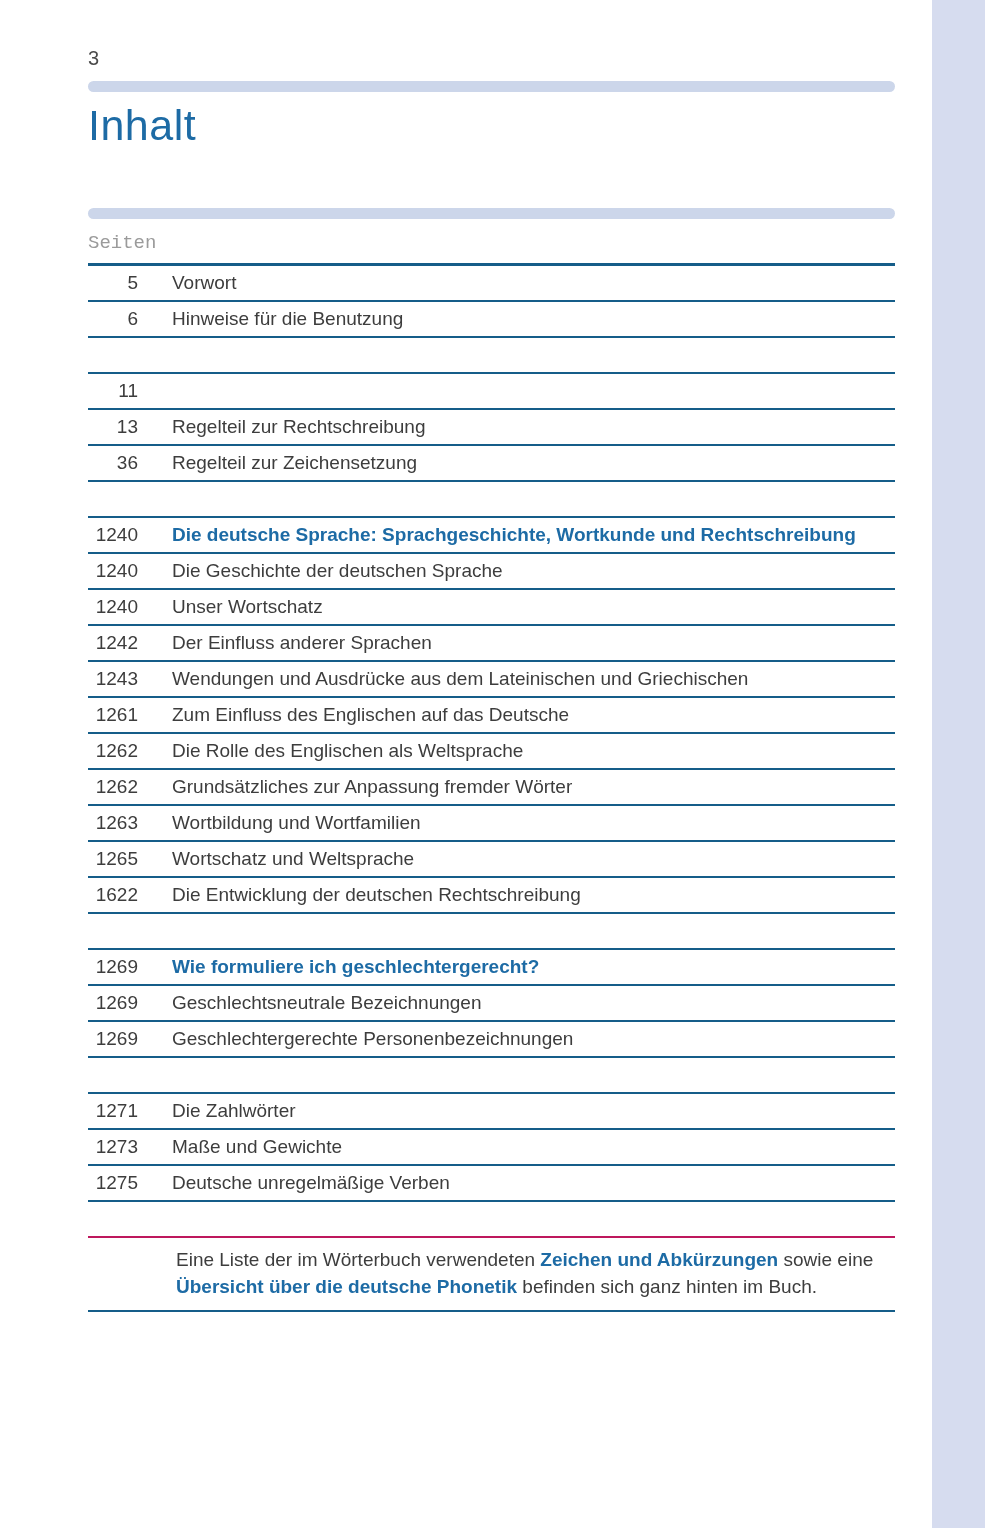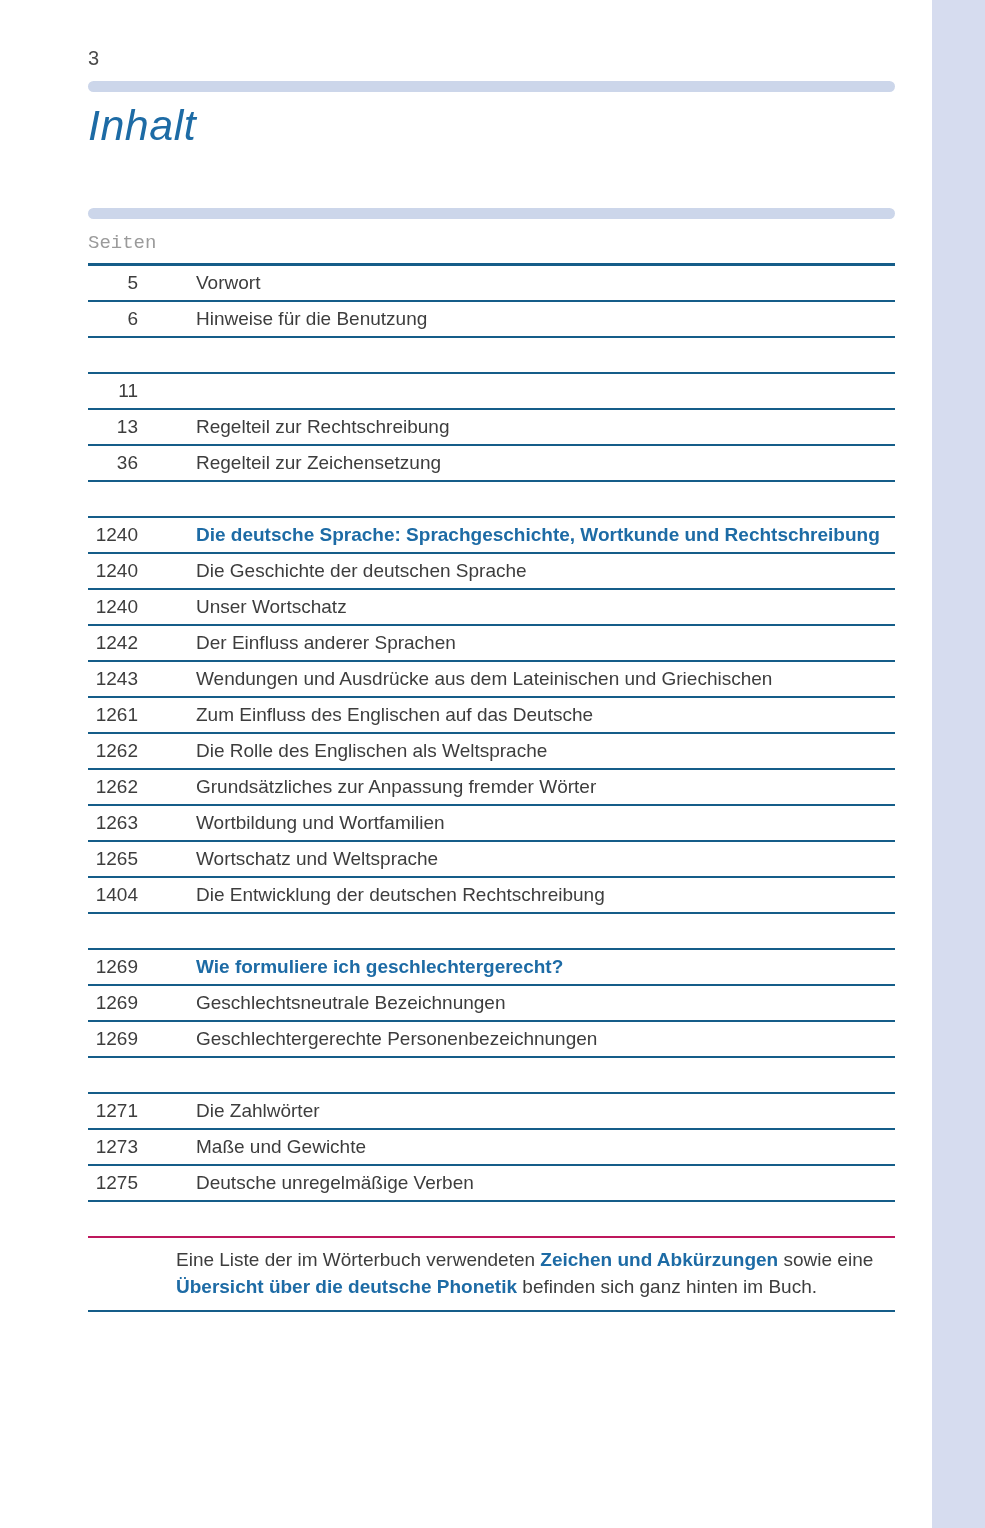--- a/index.html
+++ b/index.html
@@ -44,21 +44,20 @@
   }
   .bar-1 { margin-top: 11px; }
   .bar-2 { margin-top: 58px; }
   h1.doc-title {
     margin: 8px 0 0 0;
     font-size: 43px;
     line-height: 50px;
     font-weight: 300;
     color: #1d6ba5;
     letter-spacing: 0.5px;
-    font-style: italic;
   }
   .column-header {
     margin-top: 13px;
     font-size: 19px;
     line-height: 22px;
     color: #9b9b9b;
     font-weight: 300;
     font-family: Liberation Mono, monospace;
   }
   .toc {
@@ -80,21 +79,21 @@
     border-bottom: 2px solid #155d89;
   }
   .toc-page {
     width: 50px;
     text-align: right;
     font-size: 19px;
     color: #3d3d3d;
     flex: 0 0 auto;
   }
   .toc-title {
-    margin-left: 58px;
+    margin-left: 34px;
     font-size: 19px;
     color: #3d3d3d;
     white-space: nowrap;
   }
   .toc-row.emphasis .toc-title {
     color: #1d6ba5;
     font-weight: bold;
   }
   .note {
     margin-top: 34px;
@@ -187,21 +186,21 @@
           </div>
           <div class="toc-row">
             <div class="toc-page">1263</div>
             <div class="toc-title">Wortbildung und Wortfamilien</div>
           </div>
           <div class="toc-row">
             <div class="toc-page">1265</div>
             <div class="toc-title">Wortschatz und Weltsprache</div>
           </div>
           <div class="toc-row">
-            <div class="toc-page">1404</div>
+            <div class="toc-page">1622</div>
             <div class="toc-title">Die Entwicklung der deutschen Rechtschreibung</div>
           </div>
         </div>
         <div class="toc-group">
           <div class="toc-row emphasis">
             <div class="toc-page">1269</div>
             <div class="toc-title">Wie formuliere ich geschlechtergerecht?</div>
           </div>
           <div class="toc-row">
             <div class="toc-page">1269</div>

